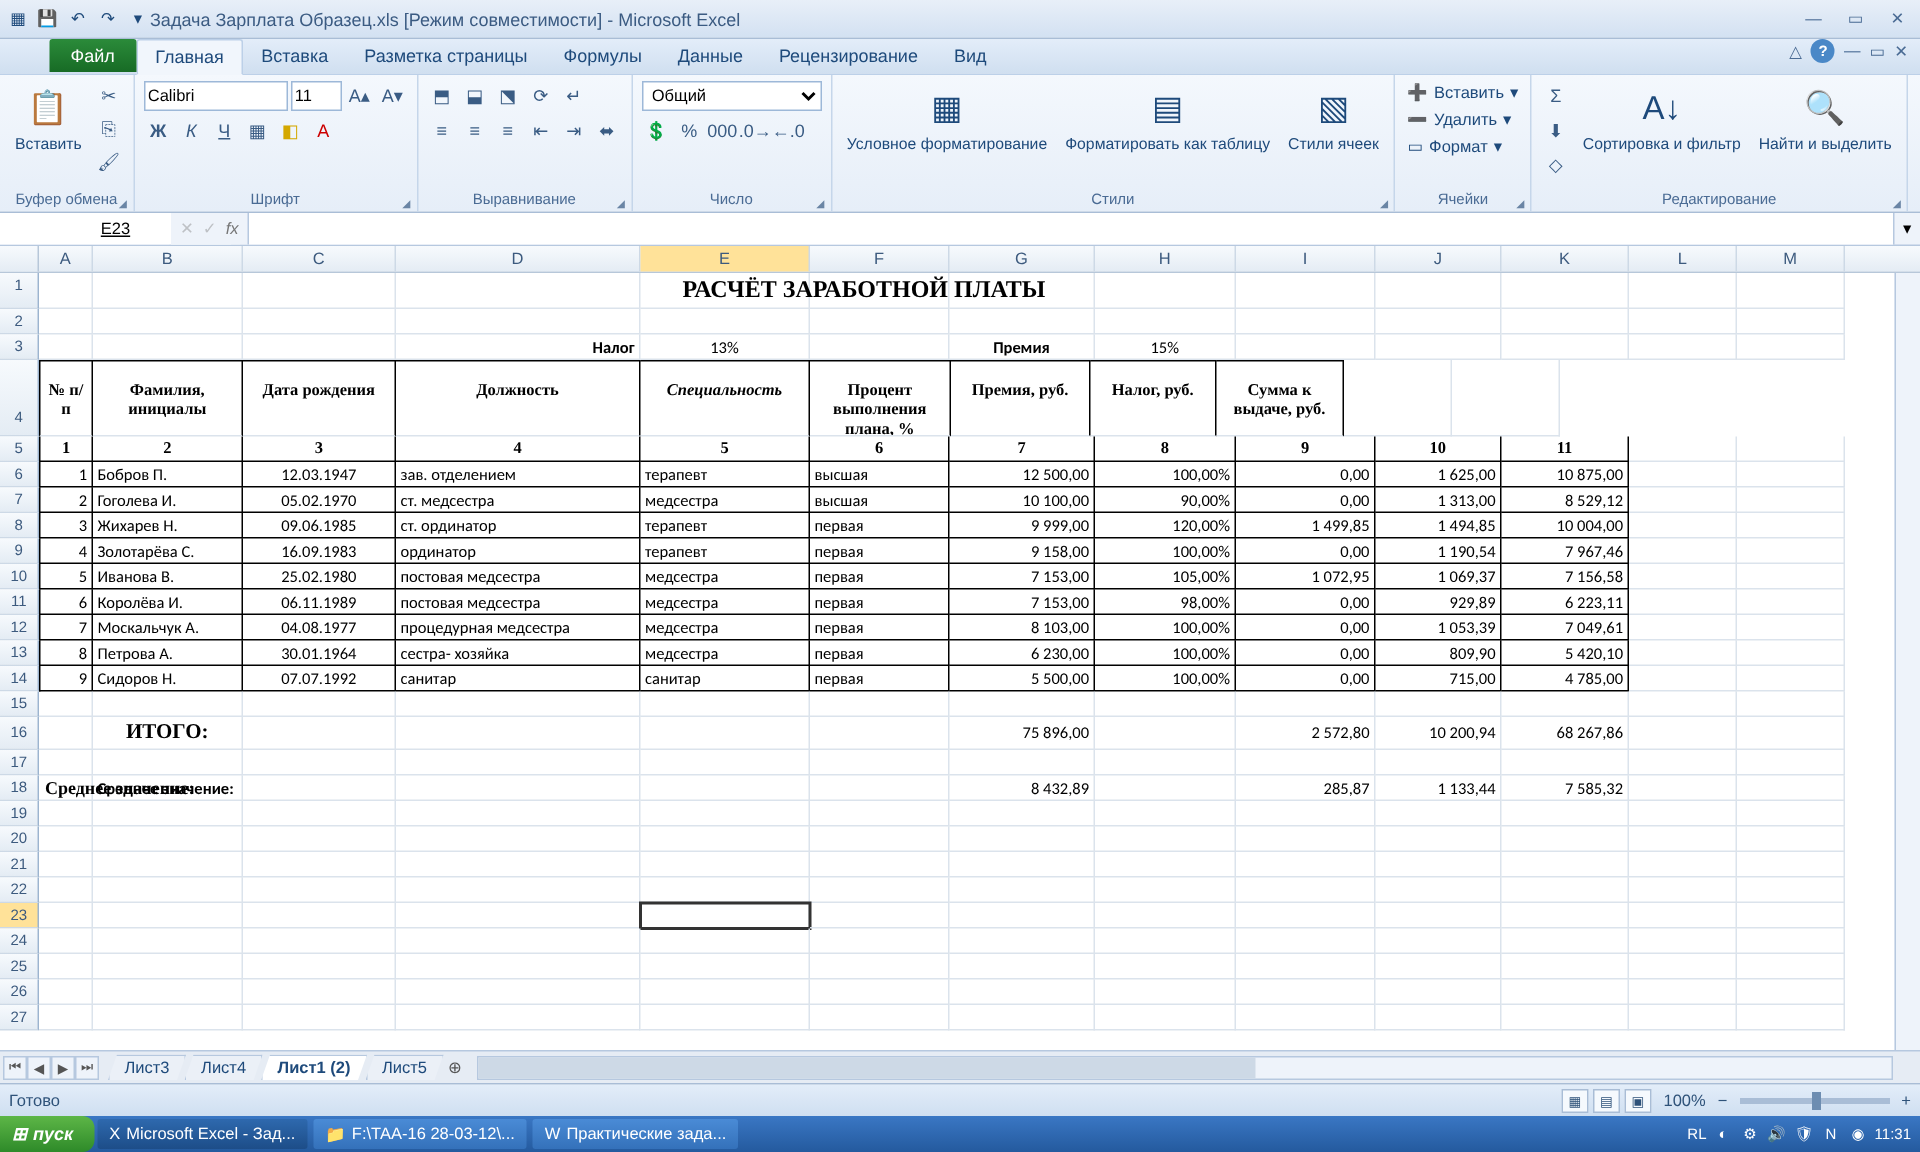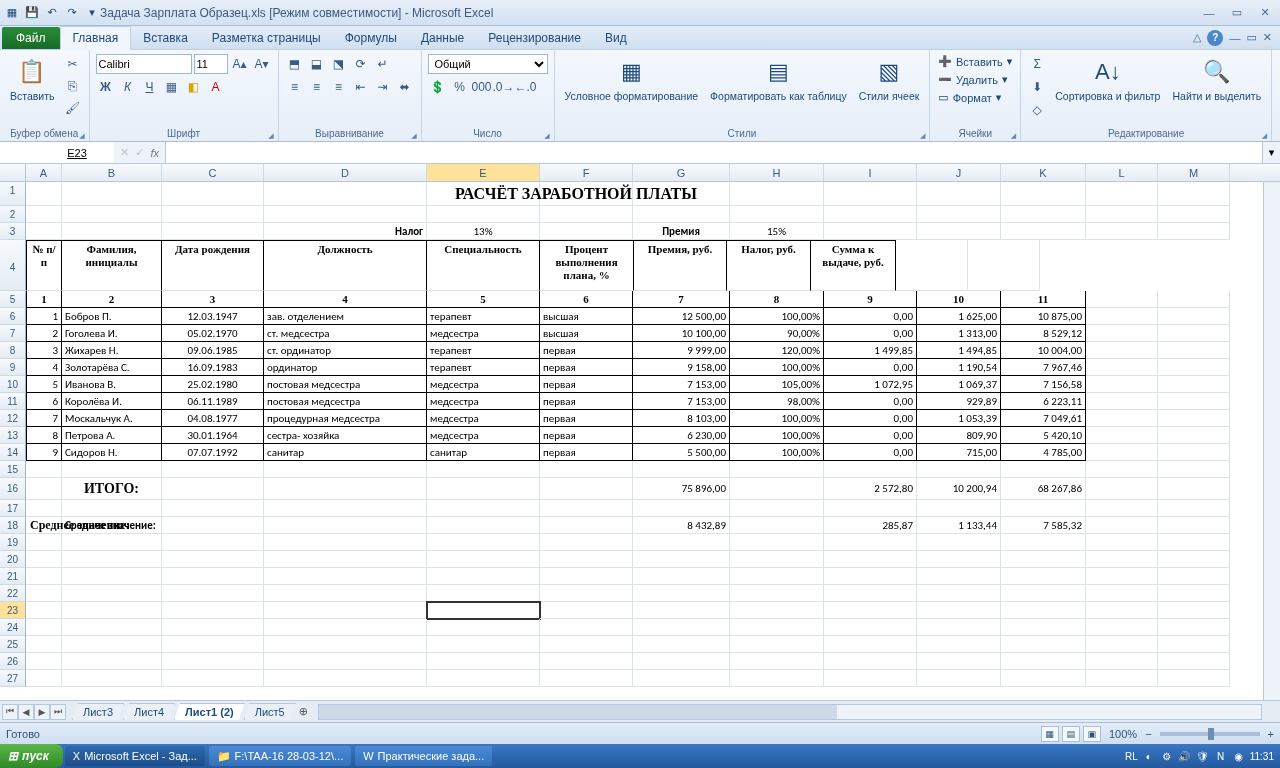--- a/index.html
+++ b/index.html
@@ -7,21 +7,21 @@
 
 
 .titlebar { height:26px; background:linear-gradient(#e8eff8,#d3e1f2); display:flex; align-items:center; padding:0 4px; border-bottom:1px solid #a9bdd6; }
 .qat { display:flex; align-items:center; gap:4px; }
 .qat .q-icon { width:16px; height:16px; display:flex; align-items:center; justify-content:center; color:#1e4a7b; font-size:11px; cursor:pointer; }
 .title-text { flex:1; color:#3b5b82; font-size:12px; }
 .win-controls { display:flex; gap:6px; }
 .win-controls span { width:22px; height:14px; display:flex; align-items:center; justify-content:center; color:#4a6b94; cursor:pointer; border:1px solid transparent; }
 
 
-.ribbon-tabs { height:24px; background:linear-gradient(#e3edf9,#d0dff0); display:flex; align-items:center; border-bottom:1px solid #bcd0e8; }
+.ribbon-tabs { height:24px; background:linear-gradient(#e3edf9,#d0dff0); display:flex; align-items:flex-start; border-bottom:1px solid #bcd0e8;padding-left:31px; }
 .file-tab { background:linear-gradient(#2b8b3a,#176b25); color:#fff; padding:4px 14px; font-size:12px; cursor:pointer; border-radius:2px 2px 0 0; margin-left:2px; }
 .tab { padding:4px 12px; color:#1e4a7b; font-size:12px; cursor:pointer; }
 .tab.active { background:#f1f6fc; border:1px solid #bcd0e8; border-bottom:1px solid #f1f6fc; border-radius:2px 2px 0 0; margin-bottom:-1px; }
 .tab-right { margin-left:auto; display:flex; align-items:center; gap:6px; padding-right:8px; }
 .help-icon { width:16px; height:16px; background:#4a88c7; color:#fff; border-radius:50%; display:flex; align-items:center; justify-content:center; font-weight:bold; font-size:10px; cursor:pointer; }
 
 
 .ribbon { height:92px; background:linear-gradient(#f4f8fd,#e6eef8); border-bottom:1px solid #a9bdd6; display:flex; }
 .group { border-right:1px solid #c5d6ea; padding:2px 6px 0; display:flex; flex-direction:column; }
 .group-body { flex:1; display:flex; align-items:flex-start; gap:4px; padding-top:2px; }
@@ -60,21 +60,21 @@
 .ctr { text-align:center; }
 .bold { font-weight:bold; }
 .title-cell { font-family:"Times New Roman",serif; font-size:16px; font-weight:bold; text-align:center; }
 .bt { border-top:1.5px solid #000; }
 .bb { border-bottom:1.5px solid #000; }
 .bl { border-left:1.5px solid #000; }
 .br { border-right:1.5px solid #000; }
 .bbthin { border-bottom:1px solid #000; }
 .brthin { border-right:1px solid #000; }
 .sel { outline:2px solid #333; outline-offset:-1px; background:#fff; }
-.rowH { height:51px; } .rowH .cell, .rowH .rh { line-height:1.2; padding-top:2px; }
+.rowH { height:51px; } .rowH .cell, .rowH .rh { line-height:1.2; padding-top:13px; }
 .hdr-cell { font-family:"Times New Roman",serif; font-weight:bold; text-align:center; white-space:normal; }
 
 
 .sheet-bar { position:absolute; left:0; right:0; bottom:46px; height:22px; background:#e6ecf4; border-top:1px solid #b6c8df; display:flex; align-items:center; }
 .tab-nav { display:flex; gap:0; padding:0 2px; }
 .tab-nav span { width:16px; height:16px; display:flex; align-items:center; justify-content:center; color:#555; cursor:pointer; border:1px solid #b6c8df; background:#eef3fa; font-size:9px; }
 .sheets { display:flex; margin-left:4px; }
 .sheet { padding:2px 10px; font-size:11px; color:#1e4a7b; background:#ebf0f7; border:1px solid #b6c8df; border-bottom:none; cursor:pointer; margin-right:-1px; clip-path:polygon(6px 0,100% 0,calc(100% - 6px) 100%,0 100%); }
 .sheet.active { background:#fff; font-weight:bold; }
 .hscroll { flex:1; height:16px; margin:0 18px 0 10px; background:#eef3fa; border:1px solid #b6c8df; position:relative; }
@@ -348,21 +348,21 @@
         <div class="cell " style="width: 85px;"></div>
         <div class="cell " style="width: 72px;"></div>
         <div class="cell " style="width: 72px;"></div>
       </div>
       <div class="row rowH">
         <div class="rh" style="line-height: 51px;">4</div>
         <div class="cell hdr-cell bt bl brthin" style="width: 36px;">№ п/п</div>
         <div class="cell hdr-cell bt brthin" style="width: 100px;">Фамилия, инициалы</div>
         <div class="cell hdr-cell bt brthin" style="width: 102px;">Дата рождения</div>
         <div class="cell hdr-cell bt brthin" style="width: 163px;">Должность</div>
-        <div class="cell hdr-cell bt brthin" style="width: 113px;">Специальность</div>
+        <div class="cell hdr-cell bt brthin" style="width: 113px; font-style: italic;">Специальность</div>
         <div class="cell hdr-cell bt brthin" style="width: 94px;">Процент выполнения плана, %</div>
         <div class="cell hdr-cell bt brthin" style="width: 93px;">Премия, руб.</div>
         <div class="cell hdr-cell bt brthin" style="width: 84px;">Налог, руб.</div>
         <div class="cell hdr-cell bt br" style="width: 85px;">Сумма к выдаче, руб.</div>
         <div class="cell " style="width: 72px;"></div>
         <div class="cell " style="width: 72px;"></div>
       </div>
       <div class="row ">
         <div class="rh">5</div>
         <div class="cell hdr-cell bl brthin bb" style="width: 36px;">1</div>

